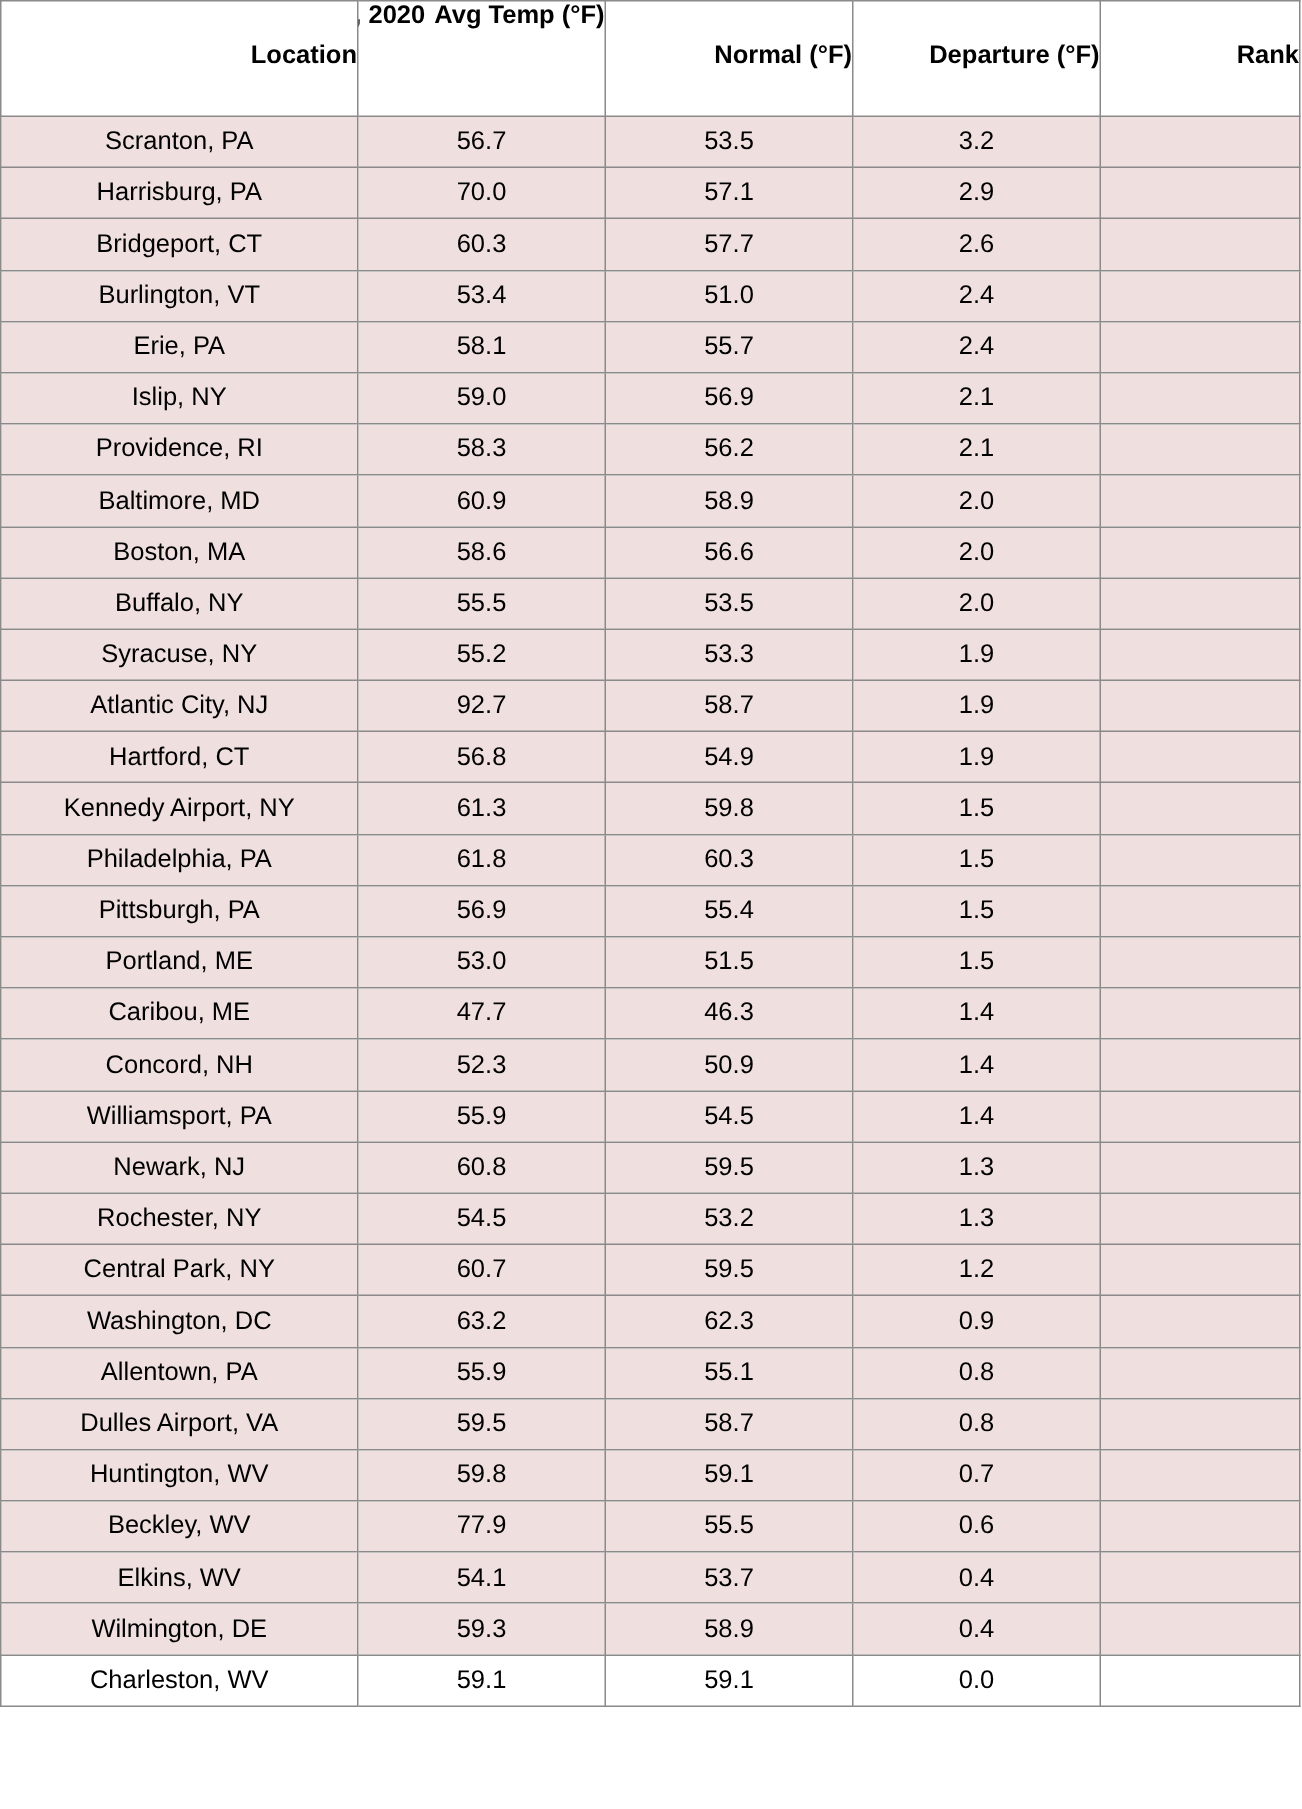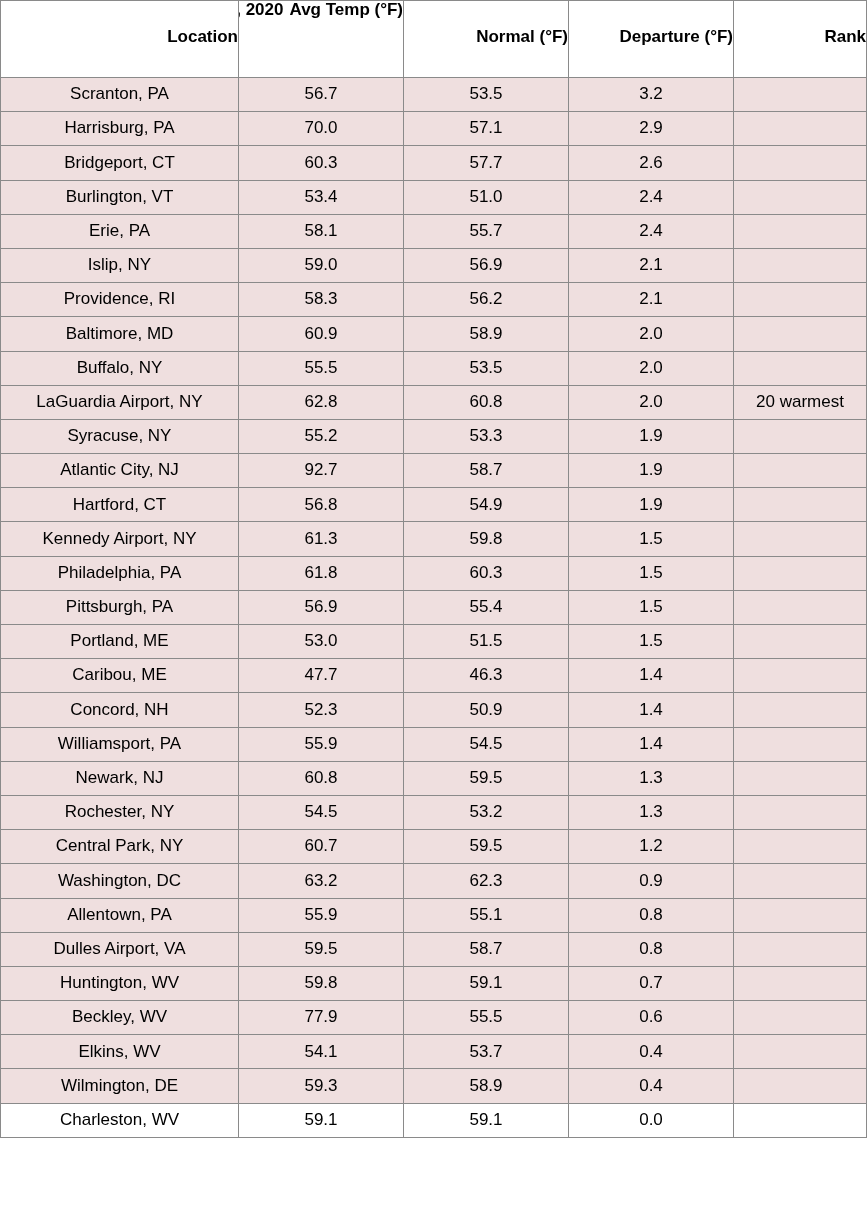--- a/index.html
+++ b/index.html
@@ -164,32 +164,32 @@
         <td class="rank-cell"></td>
       </tr>
       <tr>
         <td>Baltimore, MD</td>
         <td>60.9</td>
         <td>58.9</td>
         <td>2.0</td>
         <td class="rank-cell"></td>
       </tr>
       <tr>
+        <td>Boston, MA</td>
+        <td>58.6</td>
+        <td>56.6</td>
+        <td>2.0</td>
+        <td class="rank-cell"></td>
+      </tr>
+      <tr>
         <td>Buffalo, NY</td>
         <td>55.5</td>
         <td>53.5</td>
         <td>2.0</td>
         <td class="rank-cell"></td>
-      </tr>
-      <tr>
-        <td>LaGuardia Airport, NY</td>
-        <td>62.8</td>
-        <td>60.8</td>
-        <td>2.0</td>
-        <td class="rank-cell">20 warmest</td>
       </tr>
       <tr>
         <td>Syracuse, NY</td>
         <td>55.2</td>
         <td>53.3</td>
         <td>1.9</td>
         <td class="rank-cell"></td>
       </tr>
       <tr>
         <td>Atlantic City, NJ</td>

